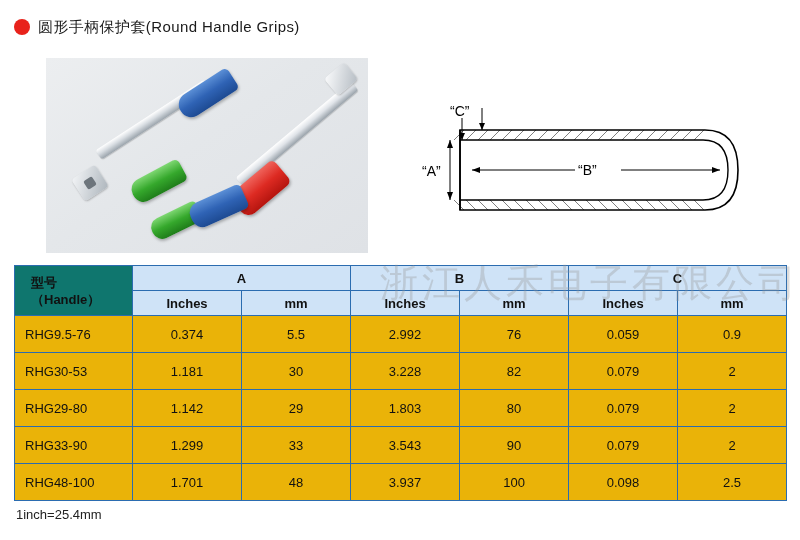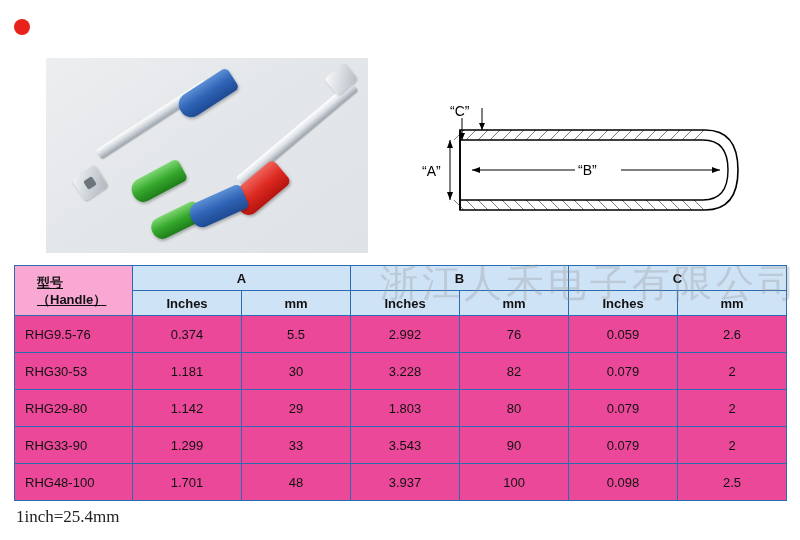--- a/index.html
+++ b/index.html
@@ -173,30 +173,29 @@
     font-size: 13px;
     color: #111;
   }
   thead th {
     background: #cfe3f7;
     font-weight: bold;
     height: 22px;
   }
   .model-head {
     width: 118px;
-    background: #f9a8d4;
+    background: #0f766e;
     text-align: left;
-    padding-left: 22px;
+    padding-left: 16px;
     font-weight: bold;
     line-height: 17px;
-    text-decoration: underline;
   }
   tbody td {
     height: 34px;
-    background: #ec4899;
+    background: #eab308;
   }
   tbody td.model-cell {
     text-align: left;
     padding-left: 10px;
   }
 
   
   .watermark {
     position: absolute;
     left: 0;
@@ -206,30 +205,30 @@
     font-size: 38px;
     color: rgba(150,150,150,0.33);
     letter-spacing: 4px;
     pointer-events: none;
     z-index: 5;
     font-family: "DejaVu Sans", sans-serif;
   }
 
   .footnote {
     padding: 6px 0 0 16px;
-    font-size: 17px;
+    font-size: 13px;
     color: #222;
-    font-family: Liberation Serif, serif;
   }
 </style>
 </head>
 <body>
 
 <div class="title-row">
   <span class="bullet"></span>
+  <span class="title-text">圆形手柄保护套(Round Handle Grips)</span>
 </div>
 
 <div class="figures">
 
   <div class="photo">
     <div class="w1-shaft"></div>
     <div class="w1-head"></div>
     <div class="w1-grip"></div>
 
     <div class="w2-shaft"></div>
@@ -341,21 +340,21 @@
       </tr>
     </thead>
     <tbody>
       <tr>
         <td class="model-cell">RHG9.5-76</td>
         <td>0.374</td>
         <td>5.5</td>
         <td>2.992</td>
         <td>76</td>
         <td>0.059</td>
-        <td>2.6</td>
+        <td>0.9</td>
       </tr>
       <tr>
         <td class="model-cell">RHG30-53</td>
         <td>1.181</td>
         <td>30</td>
         <td>3.228</td>
         <td>82</td>
         <td>0.079</td>
         <td>2</td>
       </tr>

